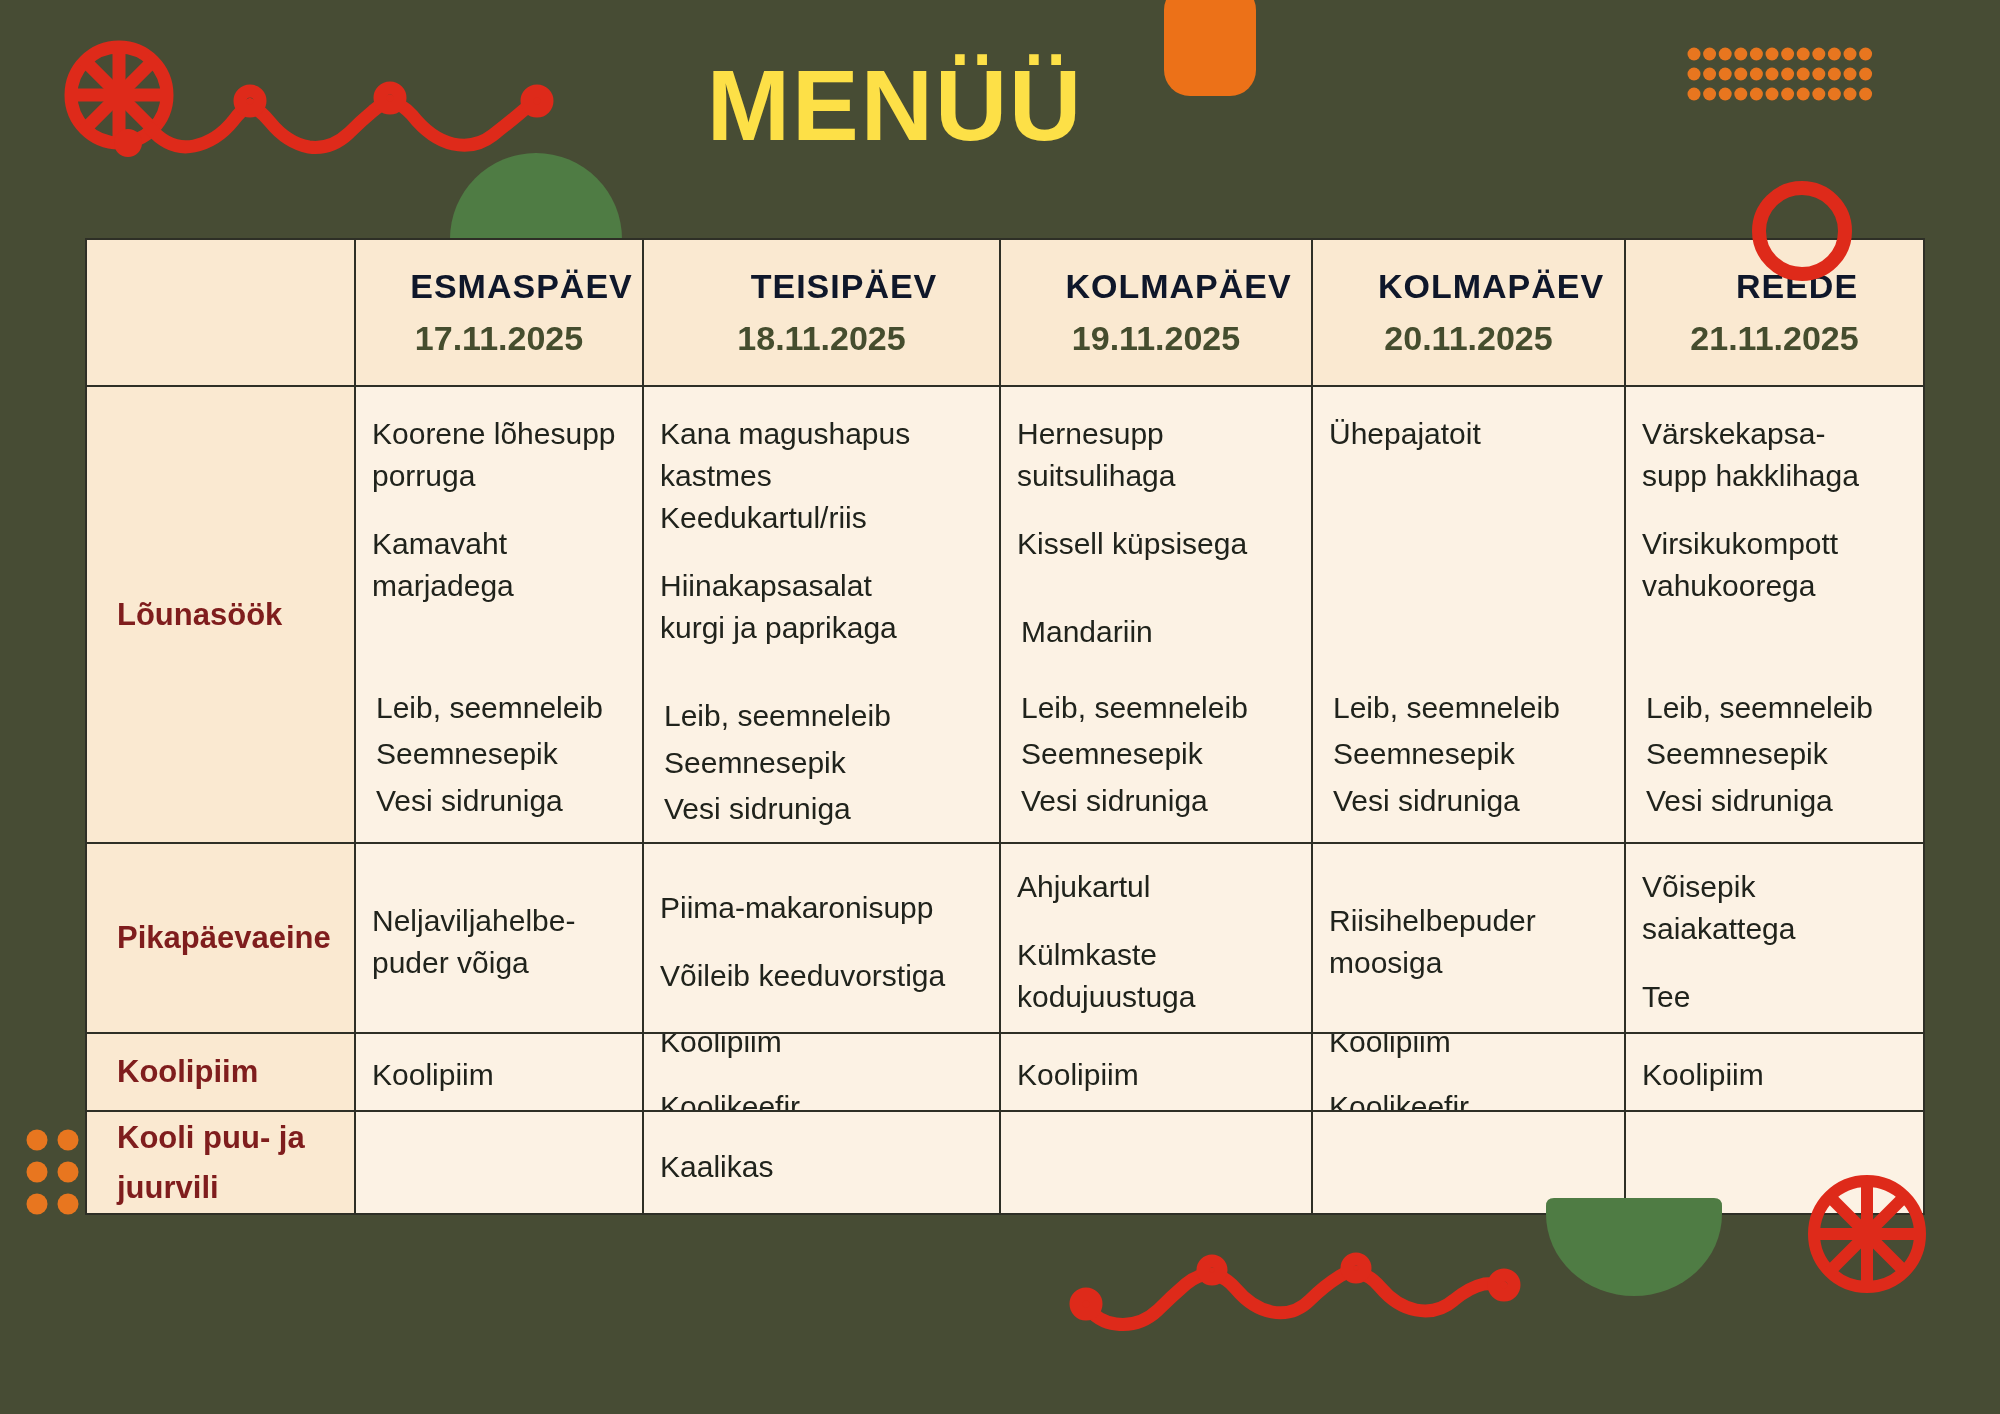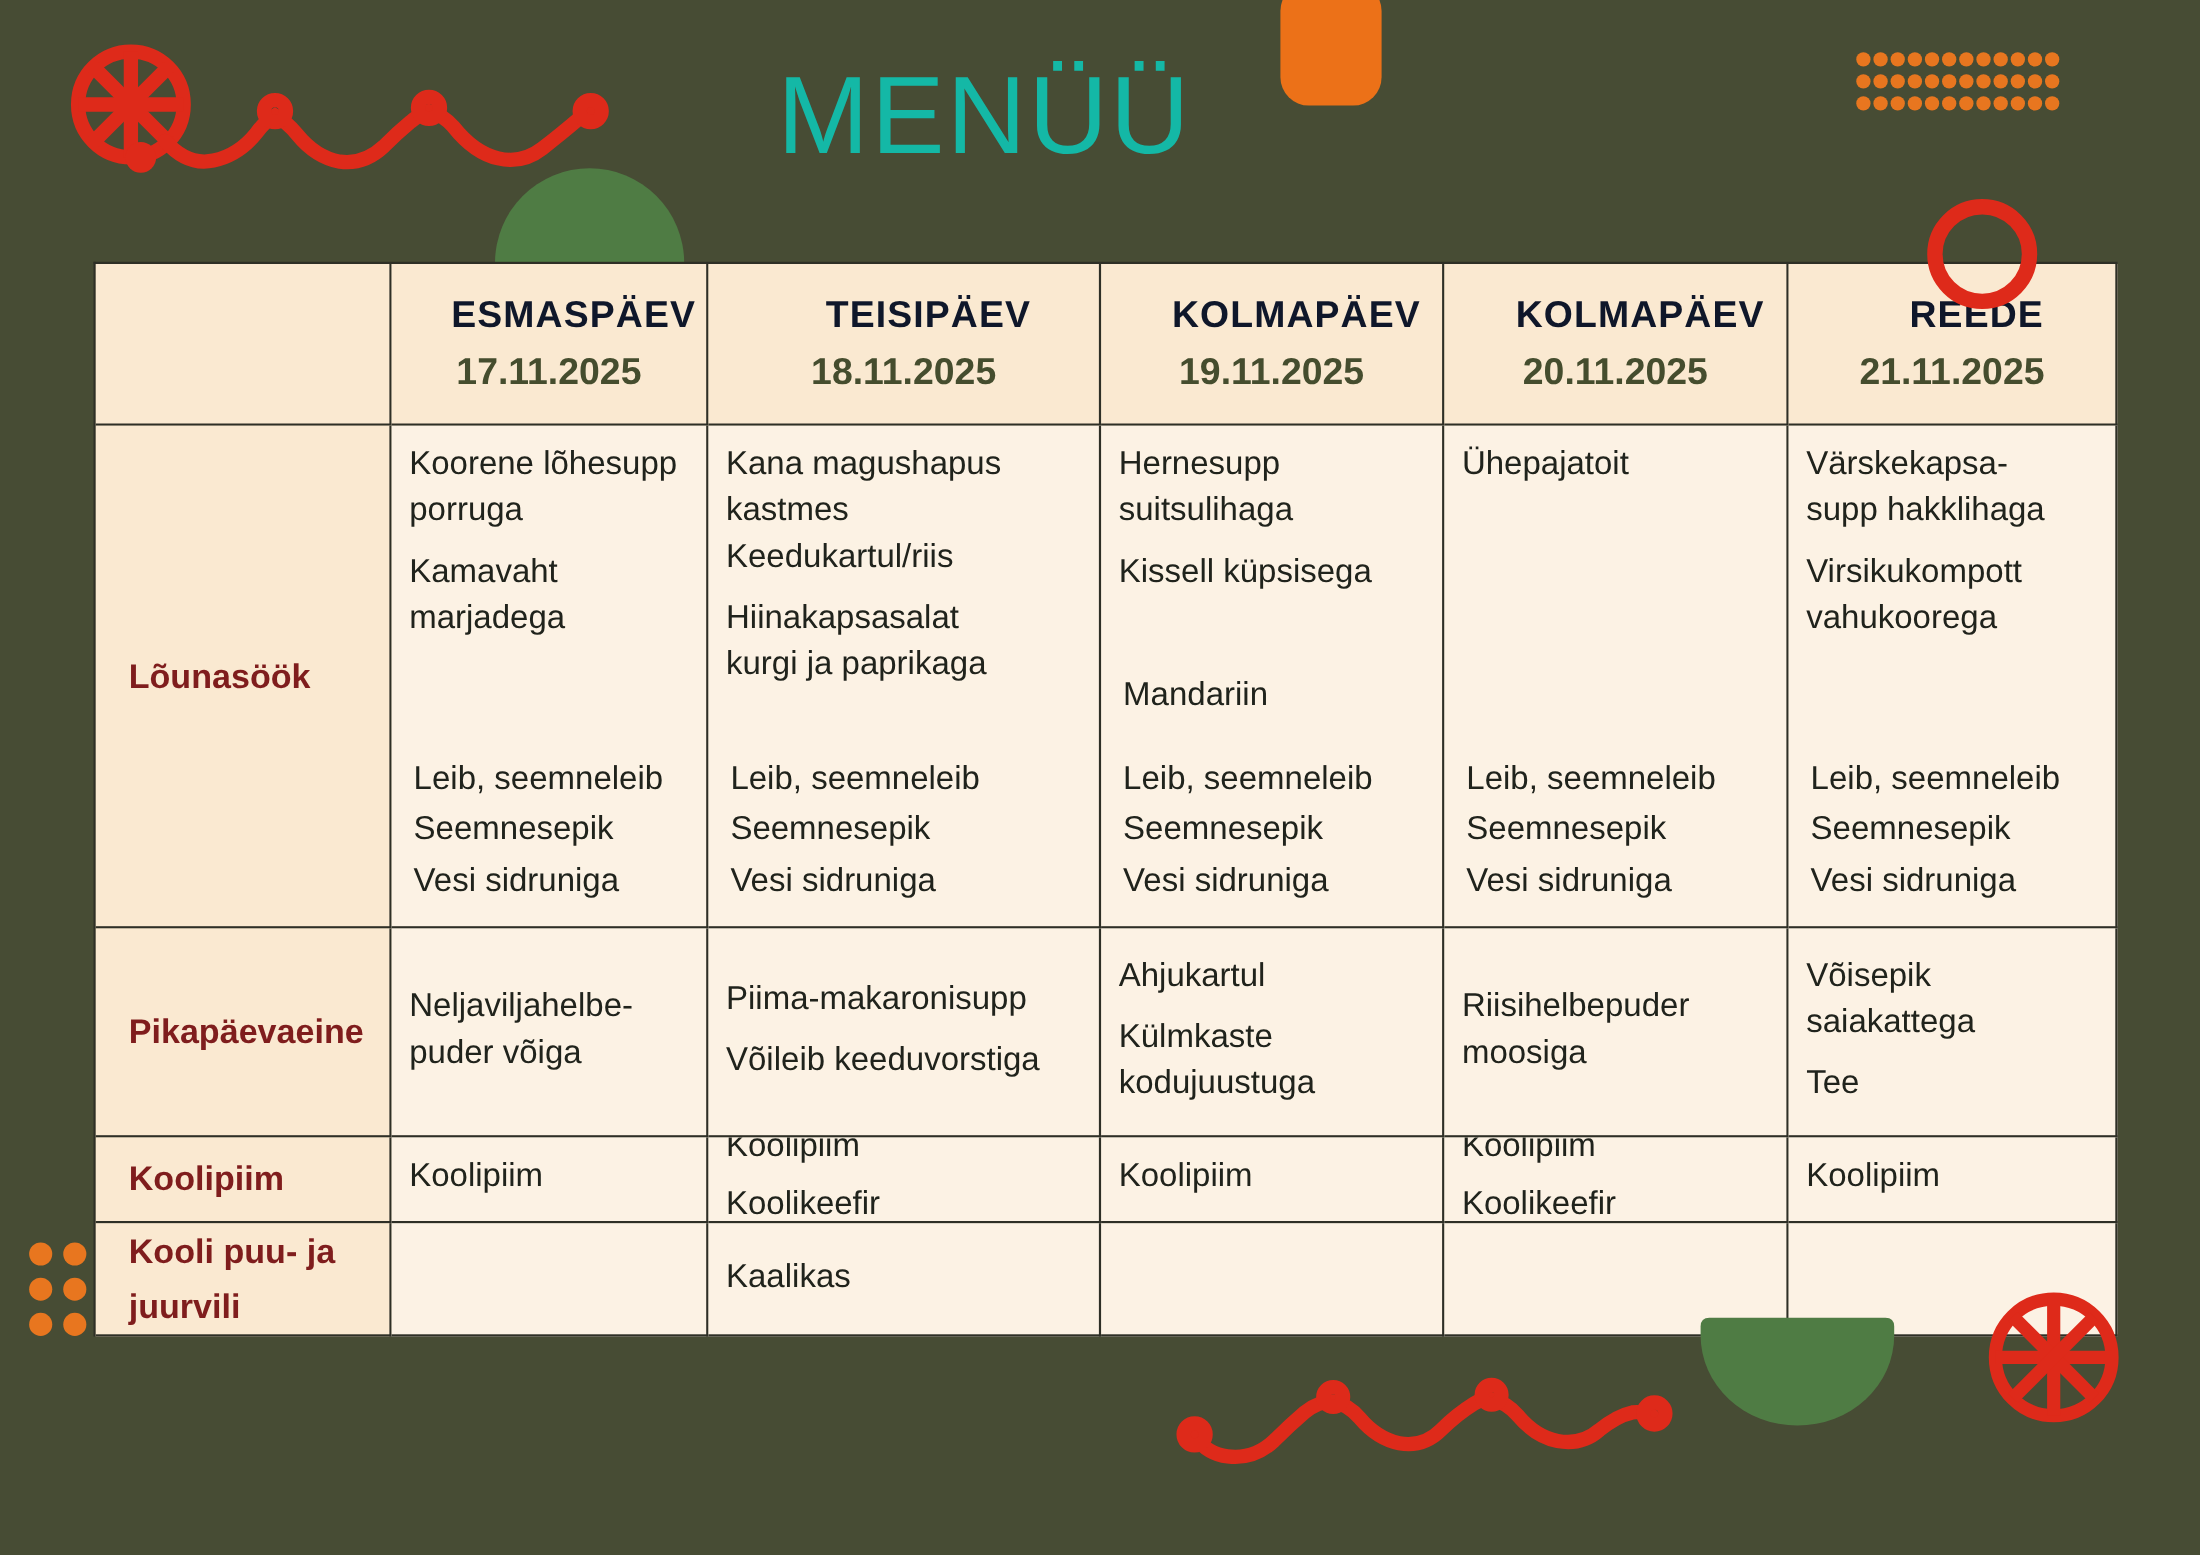--- a/index.html
+++ b/index.html
@@ -3,38 +3,38 @@
 <meta charset="utf-8">
 <style>
   html,body{margin:0;padding:0;background:#474C34;}
   .page{position:relative;width:2000px;height:1414px;background:#474C34;overflow:hidden;
         font-family:"Liberation Sans",sans-serif;}
   .deco{position:absolute;left:0;top:0;width:2000px;height:1414px;pointer-events:none;}
   .deco.back{z-index:0;}
   .deco.front{z-index:2;}
 
   .title{position:absolute;left:895px;top:48px;transform:translateX(-50%);
-         font-size:100px;font-weight:normal;letter-spacing:2px;color:#14b8a6;z-index:1;}
+         font-size:100px;font-weight:bold;letter-spacing:2px;color:#fde047;z-index:1;}
 
   .menu-table{position:absolute;left:85px;top:238px;z-index:1;
       display:grid;
       grid-template-columns:269px 288px 357px 312px 313px 299px;
       grid-template-rows:147px 457px 190px 78px 103px;
       border-top:2px solid #2E2F26;border-left:2px solid #2E2F26;}
   .cell{border-right:2px solid #2E2F26;border-bottom:2px solid #2E2F26;
         box-sizing:border-box;overflow:hidden;}
   .hcell{background:#FAE9D1;display:flex;flex-direction:column;align-items:center;
          justify-content:center;gap:13px;text-align:center;}
   .day{color:#0f172a;font-size:34px;font-weight:bold;letter-spacing:1px;margin-left:45px;}
   .date{color:#454D2E;font-size:34px;font-weight:bold;}
   .lcell{background:#FAE9D1;display:flex;align-items:center;padding-left:30px;
          color:#7f1d1d;font-size:31px;font-weight:bold;line-height:1.6;white-space:pre-line;}
   .dcell{background:#FCF2E4;color:#20231C;font-size:30px;line-height:1.4;
          padding:14px 16px 18px 16px;display:flex;flex-direction:column;}
-  .dish{white-space:pre-line;margin:0 0 14px 0;}
+  .dish{white-space:pre-line;margin:12px 0 14px 0;}
   .dish:last-child{margin-bottom:0;}
   .fruit{margin:0 0 2px 4px;}
   .std{margin-top:30px;line-height:1.55;padding-left:4px;}
   .std .std-line{white-space:pre-line;}
   .push{margin-top:auto;}
   .vcenter{justify-content:center;}
   .piim{line-height:1.3;padding-top:10px;}
 </style>
 </head>
 <body>

